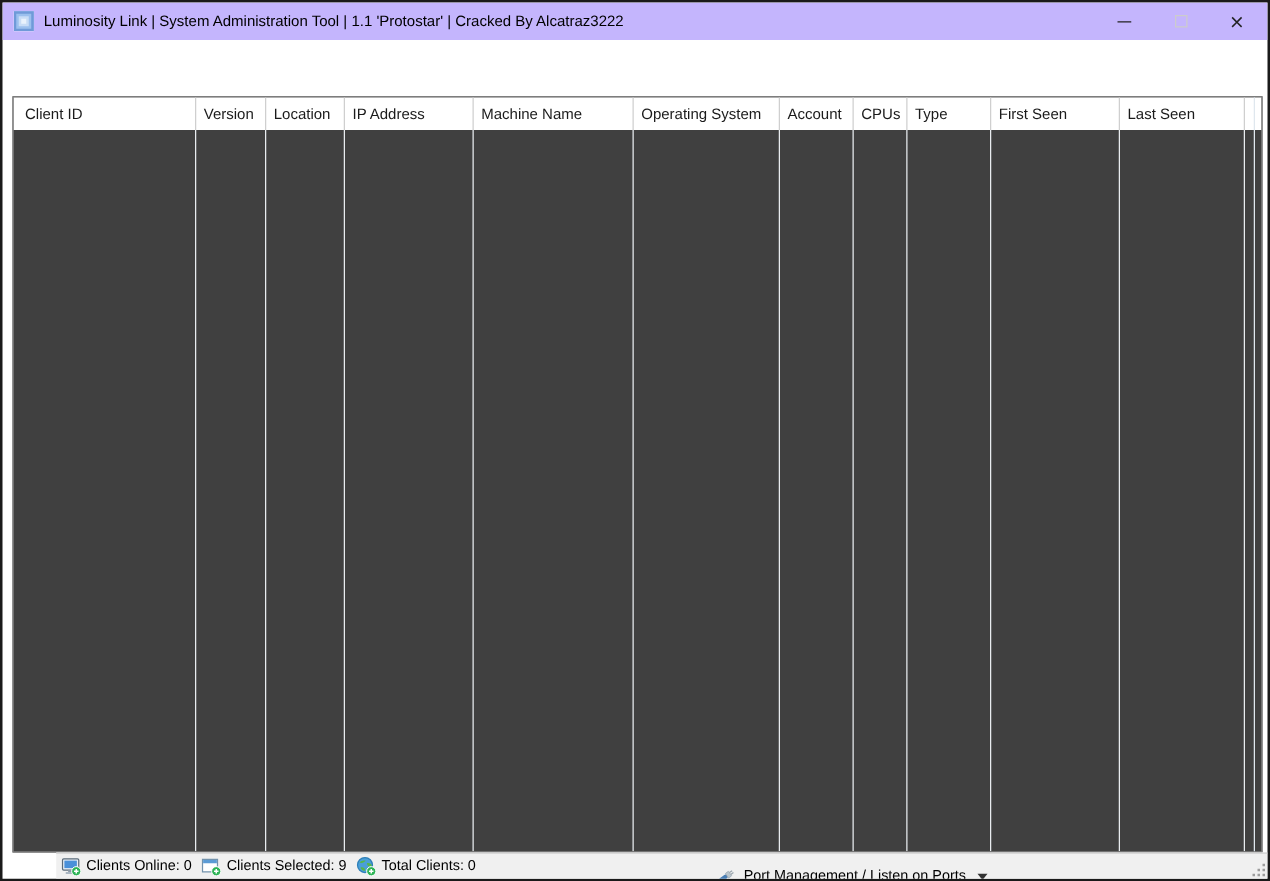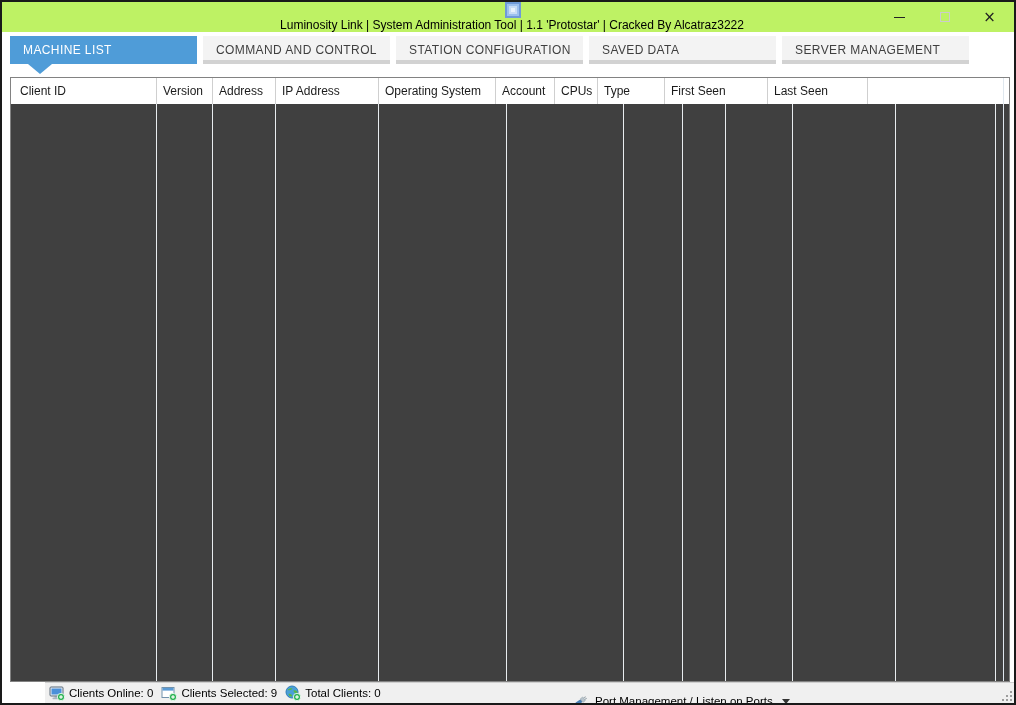--- a/index.html
+++ b/index.html
@@ -7,21 +7,21 @@
   body { font-family:"Liberation Sans", sans-serif; }
 
   .window {
     position:relative; width:1016px; height:705px;
     background:#ffffff; border:2px solid #1a1a1a; overflow:hidden;
   }
 
   
   .titlebar {
     position:absolute; top:0; left:0; right:0; height:30px;
-    background:#bef264; display:flex; align-items:center;flex-direction:column;
+    background:#c4b5fd; display:flex; align-items:center;
   }
   .app-icon {
     width:16px; height:16px; margin-left:9px; flex:0 0 auto;
     background:#e9f2fc;
     box-shadow: inset 0 0 0 2px #6f9ad8, inset 0 0 0 4px #9cc0ee, inset 0 0 0 6px #c9ddf6;
   }
   .title-text {
     margin-left:8px; font-size:12px; color:#000000; white-space:nowrap;
   }
   .win-controls { position:absolute; right:2px; top:0; height:30px; display:flex; }
@@ -120,45 +120,28 @@
       </button>
       <button class="win-btn">
         <span class="glyph-max"></span>
       </button>
       <button class="win-btn">
         <span class="glyph-close">×</span>
       </button>
     </div>
   </div>
 
-  <div class="tabstrip">
-    <div class="tab active">
-      <span>MACHINE LIST</span>
-      <span class="tab-pointer"></span>
-    </div>
-    <div class="tab">
-      <span>COMMAND AND CONTROL</span>
-    </div>
-    <div class="tab">
-      <span>STATION CONFIGURATION</span>
-    </div>
-    <div class="tab">
-      <span>SAVED DATA</span>
-    </div>
-    <div class="tab">
-      <span>SERVER MANAGEMENT</span>
-    </div>
-  </div>
 
   <div class="panel">
     <div class="table-header">
         <div class="th" style="width: 146px;">Client ID</div>
         <div class="th" style="width: 56px;">Version</div>
-        <div class="th" style="width: 63px;">Address</div>
+        <div class="th" style="width: 63px;">Location</div>
         <div class="th" style="width: 103px;">IP Address</div>
+        <div class="th" style="width: 128px;">Machine Name</div>
         <div class="th" style="width: 117px;">Operating System</div>
         <div class="th" style="width: 59px;">Account</div>
         <div class="th" style="width: 43px;">CPUs</div>
         <div class="th" style="width: 67px;">Type</div>
         <div class="th" style="width: 103px;">First Seen</div>
         <div class="th" style="width: 100px;">Last Seen</div>
       </div>
     <div class="table-body">
         <div class="tcol" style="width: 146px;"></div>
         <div class="tcol" style="width: 56px;"></div>

